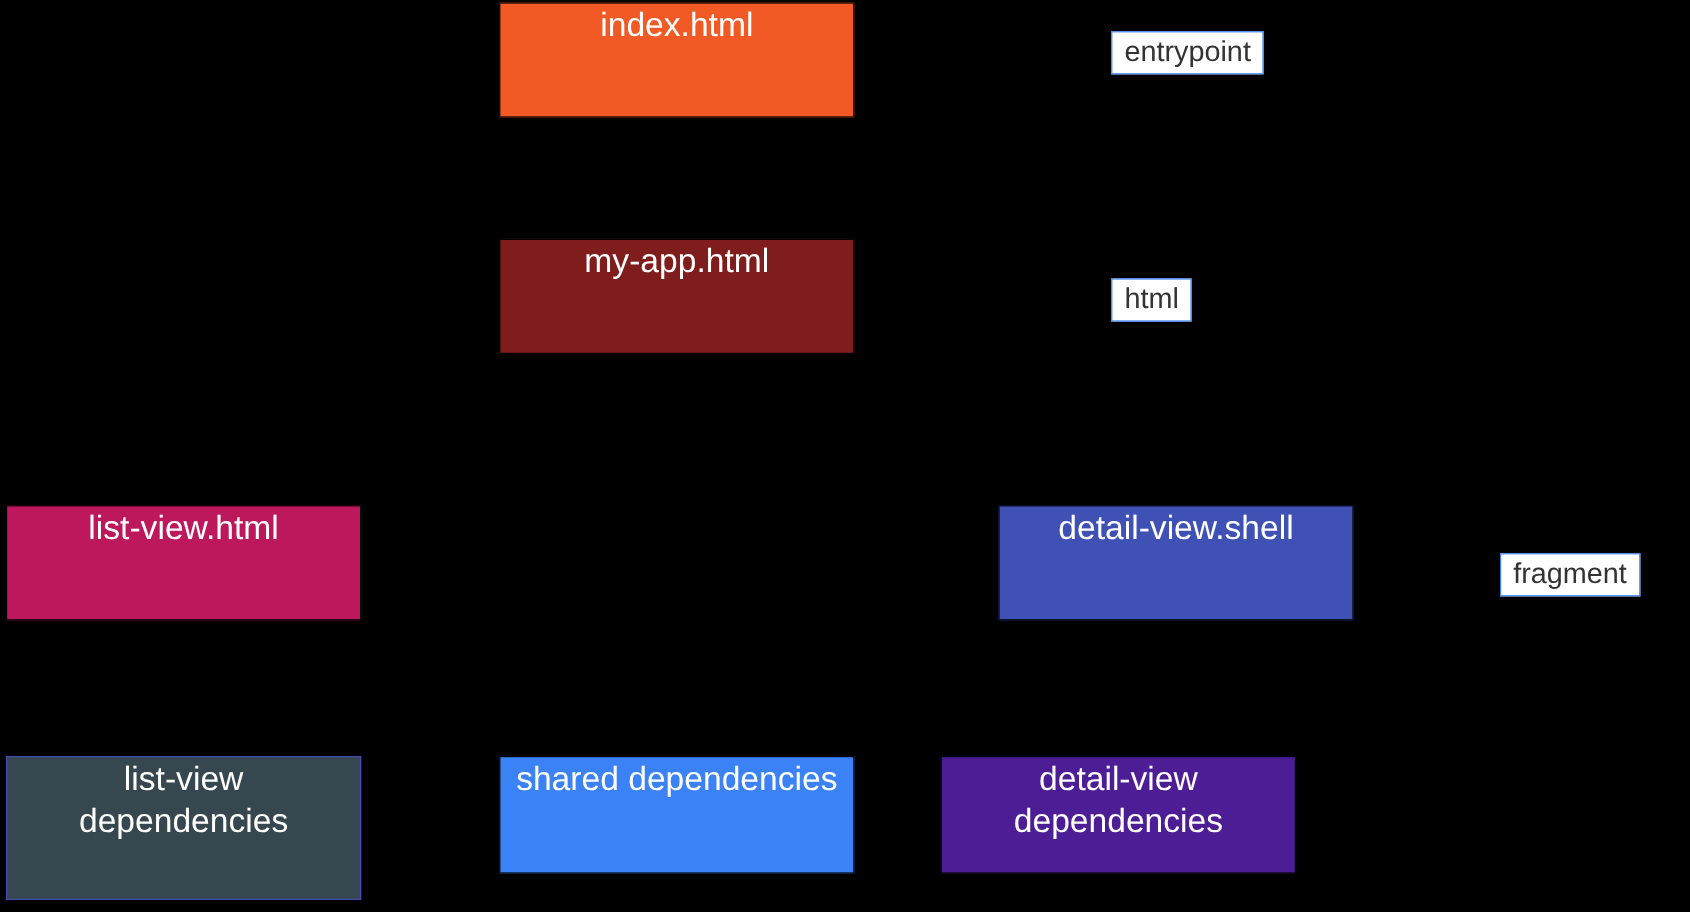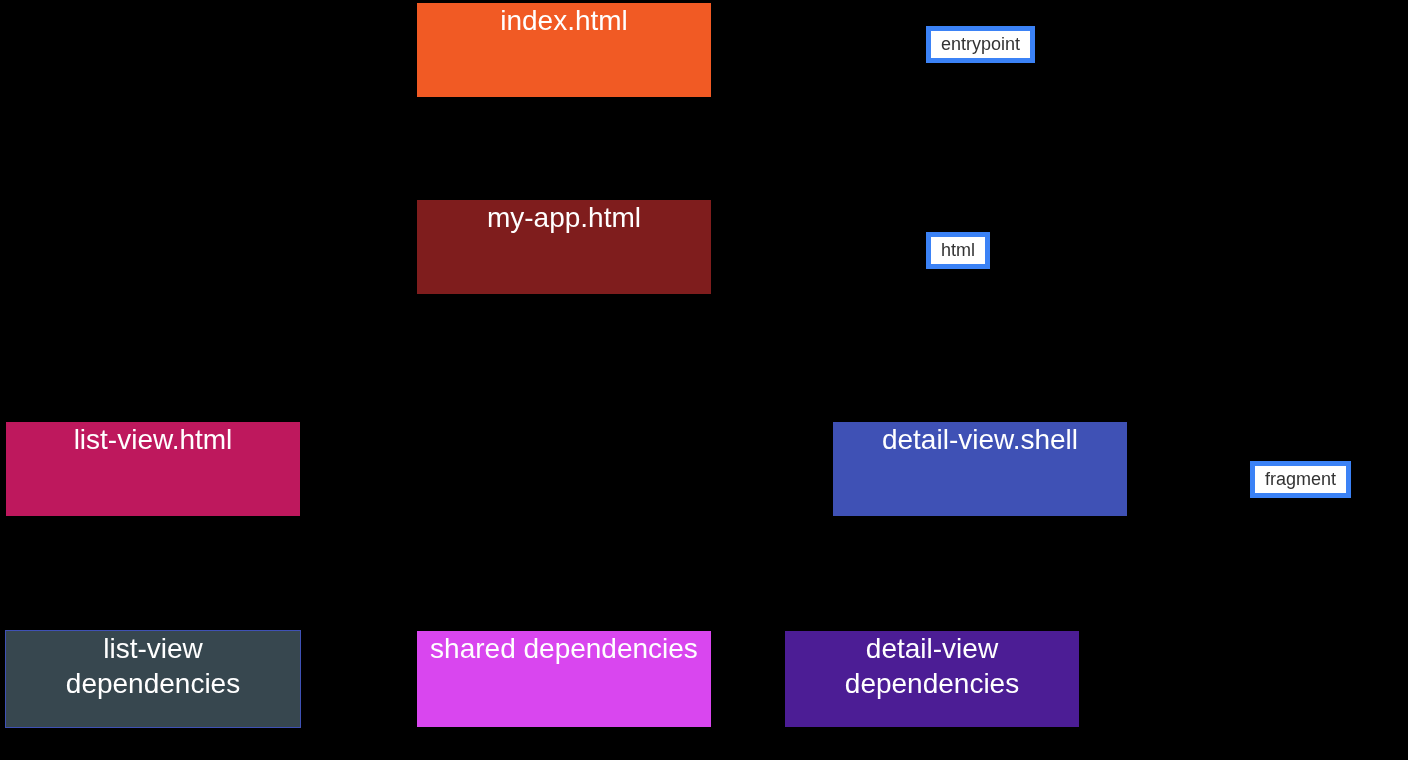--- a/index.html
+++ b/index.html
@@ -22,24 +22,24 @@
     font-weight: 500;
     box-sizing: border-box;
     border: 1px solid #000;
     line-height: 1.25;
     padding: 0 8px;
   }
   .label {
     position: absolute;
     background: #fff;
     color: #333;
-    font-size: 18px;
+    font-size: 24px;
     padding: 3px 10px;
     box-sizing: border-box;
-    border: 5px solid #3b82f6;
+    border: 1px solid #3b82f6;
   }
   svg.connectors {
     position: absolute;
     left: 0;
     top: 0;
     width: 1408px;
     height: 760px;
     pointer-events: none;
   }
 </style>
@@ -66,24 +66,24 @@
   </div>
 <div class="node" style="left: 416px; top: 199px; width: 296px; height: 96px; background: #7f1d1d;">
     <span>my-app.html</span>
   </div>
 <div class="node" style="left: 5px; top: 421px; width: 296px; height: 96px; background: #be185d;">
     <span>list-view.html</span>
   </div>
 <div class="node" style="left: 832px; top: 421px; width: 296px; height: 96px; background: rgb(63, 81, 181);">
     <span>detail-view.shell</span>
   </div>
-<div class="node" style="left: 5px; top: 630px; width: 296px; height: 98px; background: rgb(55, 71, 79); border: 1px solid rgb(63, 81, 181);">
+<div class="node" style="left: 5px; top: 630px; width: 296px; height: 120px; background: rgb(55, 71, 79); border: 1px solid rgb(63, 81, 181);">
     <span>list-view dependencies</span>
   </div>
-<div class="node" style="left: 416px; top: 630px; width: 296px; height: 98px; background: #d946ef;">
+<div class="node" style="left: 416px; top: 630px; width: 296px; height: 98px; background: #3b82f6;">
     <span>shared dependencies</span>
   </div>
 <div class="node" style="left: 784px; top: 630px; width: 296px; height: 98px; background: #4c1d95;">
     <span>detail-view dependencies</span>
   </div>
 
 <div class="label" style="left: 926px; top: 26px;"><span>entrypoint</span></div>
 <div class="label" style="left: 926px; top: 232px;"><span>html</span></div>
 <div class="label" style="left: 1250px; top: 461px;"><span>fragment</span></div>
 

